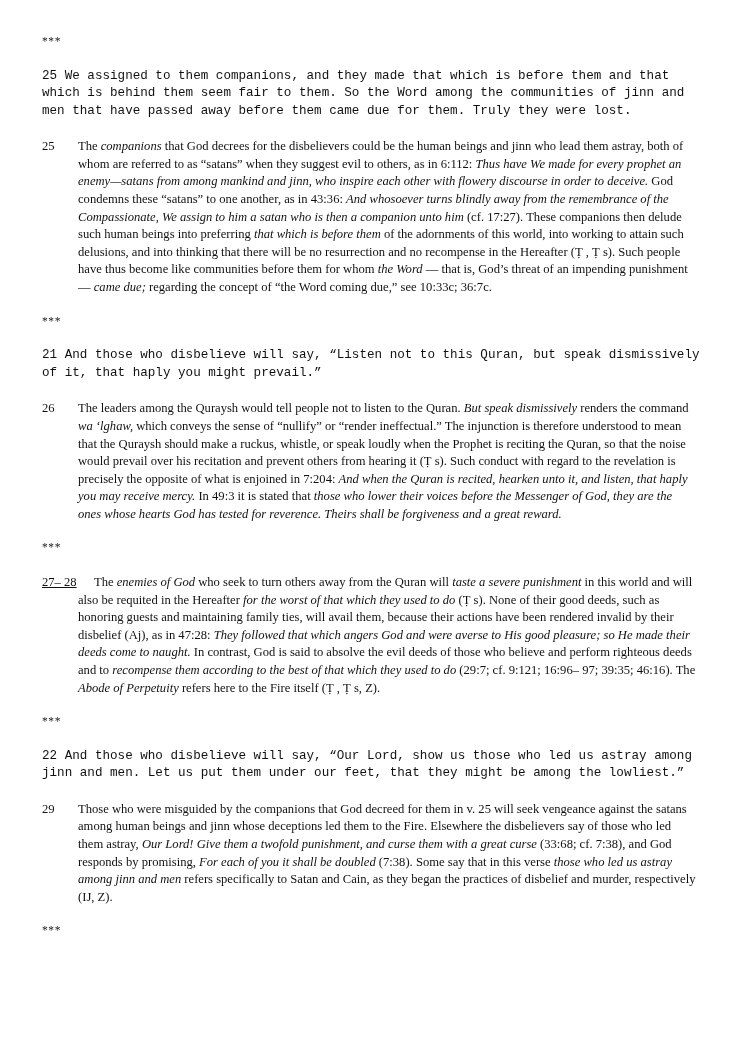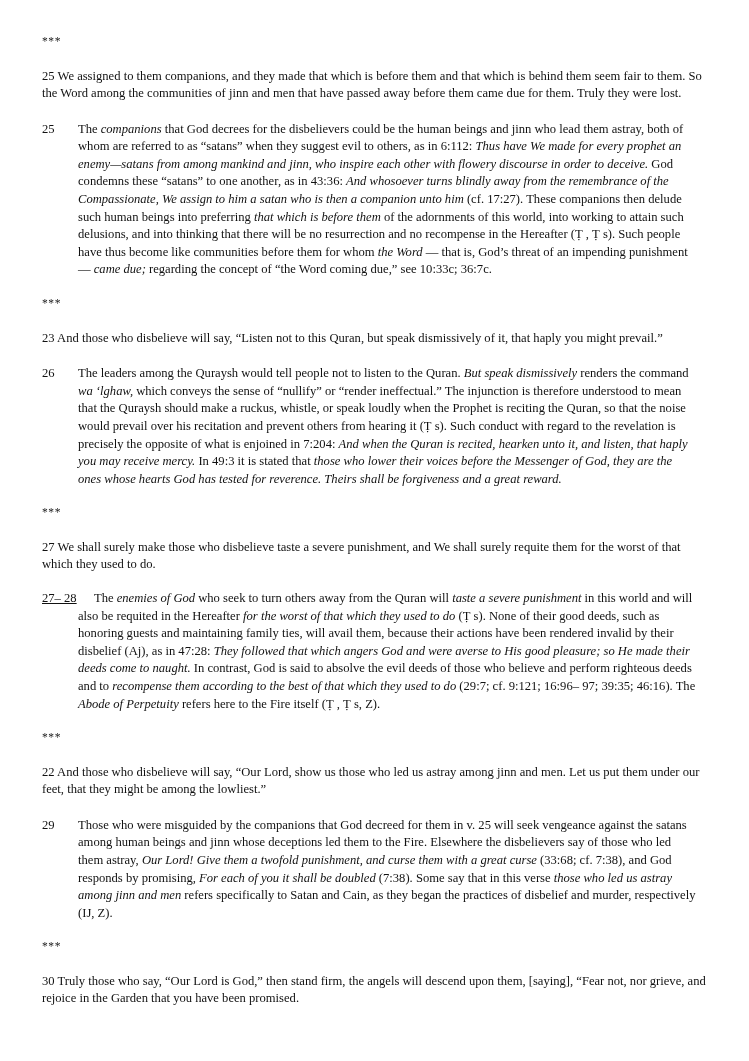--- a/index.html
+++ b/index.html
@@ -32,20 +32,21 @@
     padding: 0;
     font-family: "Liberation Serif", "DejaVu Serif", serif;
   }
   .verse {
     font-size: 12.6px;
     line-height: 17.6px;
     text-align: left;
     margin: 0 0 18px 0;
     color: #111111;
     max-width: 670px;
+    font-family: Liberation Mono, monospace;
   }
   .verse.tight {
     margin-bottom: 16px;
   }
   .commentary {
     font-size: 12.6px;
     line-height: 17.6px;
     text-align: left;
     margin: 0 12px 19px 0;
     color: #111111;
@@ -74,40 +75,38 @@
   <p class="divider">***</p>
 
   <p class="verse">25 We assigned to them companions, and they made that which is before them and that which is behind them seem fair to them. So the Word among the communities of jinn and men that have passed away before them came due for them. Truly they were lost.</p>
 
   <p class="commentary">
     <span class="cnum">25</span><span>The <i class="it">companions</i> that God decrees for the disbelievers could be the human beings and jinn who lead them astray, both of whom are referred to as “satans” when they suggest evil to others, as in 6:112: <i class="it">Thus have We made for every prophet an enemy—satans from among mankind and jinn, who inspire each other with flowery discourse in order to deceive.</i> God condemns these “satans” to one another, as in 43:36: <i class="it">And whosoever turns blindly away from the remembrance of the Compassionate, We assign to him a satan who is then a companion unto him</i> (cf. 17:27). These companions then delude such human beings into preferring <i class="it">that which is before them</i> of the adornments of this world, into working to attain such delusions, and into thinking that there will be no resurrection and no recompense in the Hereafter (Ṭ , Ṭ s). Such people have thus become like communities before them for whom <i class="it">the Word</i> — that is, God’s threat of an impending punishment— <i class="it">came due;</i> regarding the concept of “the Word coming due,” see 10:33c; 36:7c.</span>
   </p>
 
   <p class="divider">***</p>
 
-  <p class="verse">23 And those who disbelieve will say, “Listen not to this Quran, but speak dismissively of it, that haply you might prevail.”</p>
+  <p class="verse">21 And those who disbelieve will say, “Listen not to this Quran, but speak dismissively of it, that haply you might prevail.”</p>
 
   <p class="commentary">
     <span class="cnum">26</span><span>The leaders among the Quraysh would tell people not to listen to the Quran. <i class="it">But speak dismissively</i> renders the command <i class="it">wa ʻlghaw,</i> which conveys the sense of “nullify” or “render ineffectual.” The injunction is therefore understood to mean that the Quraysh should make a ruckus, whistle, or speak loudly when the Prophet is reciting the Quran, so that the noise would prevail over his recitation and prevent others from hearing it (Ṭ s). Such conduct with regard to the revelation is precisely the opposite of what is enjoined in 7:204: <i class="it">And when the Quran is recited, hearken unto it, and listen, that haply you may receive mercy.</i> In 49:3 it is stated that <i class="it">those who lower their voices before the Messenger of God, they are the ones whose hearts God has tested for reverence. Theirs shall be forgiveness and a great reward.</i></span>
   </p>
 
   <p class="divider">***</p>
 
-  <p class="verse tight">27 We shall surely make those who disbelieve taste a severe punishment, and We shall surely requite them for the worst of that which they used to do.</p>
 
 
   <p class="commentary">
     <span class="cnum wide">27– 28</span><span>The <i class="it">enemies of God</i> who seek to turn others away from the Quran will <i class="it">taste a severe punishment</i> in this world and will also be requited in the Hereafter <i class="it">for the worst of that which they used to do</i> (Ṭ s). None of their good deeds, such as honoring guests and maintaining family ties, will avail them, because their actions have been rendered invalid by their disbelief (Aj), as in 47:28: <i class="it">They followed that which angers God and were averse to His good pleasure; so He made their deeds come to naught.</i> In contrast, God is said to absolve the evil deeds of those who believe and perform righteous deeds and to <i class="it">recompense them according to the best of that which they used to do</i> (29:7; cf. 9:121; 16:96– 97; 39:35; 46:16). The <i class="it">Abode of Perpetuity</i> refers here to the Fire itself (Ṭ , Ṭ s, Z).</span>
   </p>
 
   <p class="divider">***</p>
 
   <p class="verse">22 And those who disbelieve will say, “Our Lord, show us those who led us astray among jinn and men. Let us put them under our feet, that they might be among the lowliest.”</p>
 
   <p class="commentary">
     <span class="cnum">29</span><span>Those who were misguided by the companions that God decreed for them in v. 25 will seek vengeance against the satans among human beings and jinn whose deceptions led them to the Fire. Elsewhere the disbelievers say of those who led them astray, <i class="it">Our Lord! Give them a twofold punishment, and curse them with a great curse</i> (33:68; cf. 7:38), and God responds by promising, <i class="it">For each of you it shall be doubled</i> (7:38). Some say that in this verse <i class="it">those who led us astray among jinn and men</i> refers specifically to Satan and Cain, as they began the practices of disbelief and murder, respectively (IJ, Z).</span>
   </p>
 
   <p class="divider">***</p>
 
-  <p class="verse">30 Truly those who say, “Our Lord is God,” then stand firm, the angels will descend upon them, [saying], “Fear not, nor grieve, and rejoice in the Garden that you have been promised.</p>
 
 </div>
 
 </body></html>

